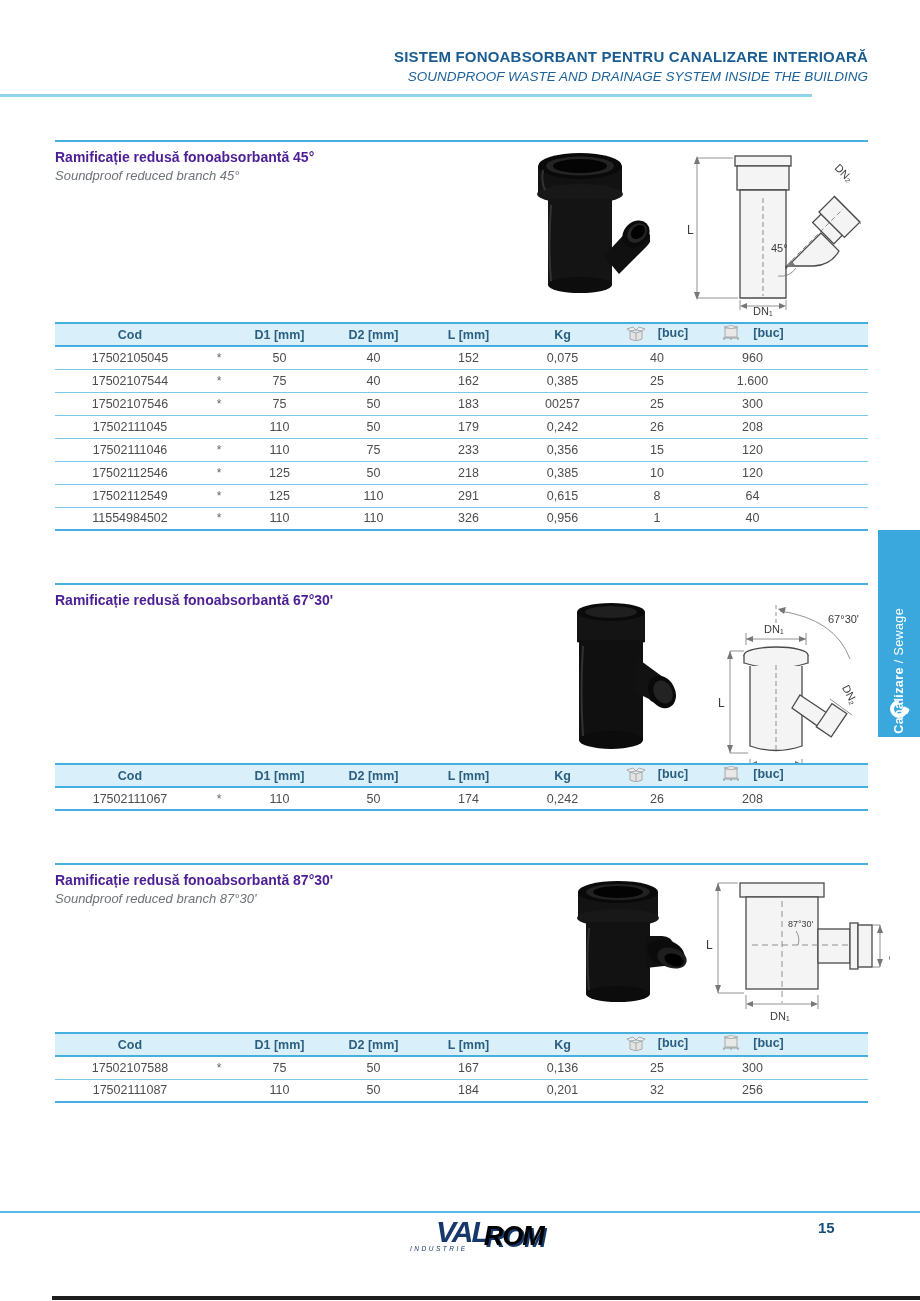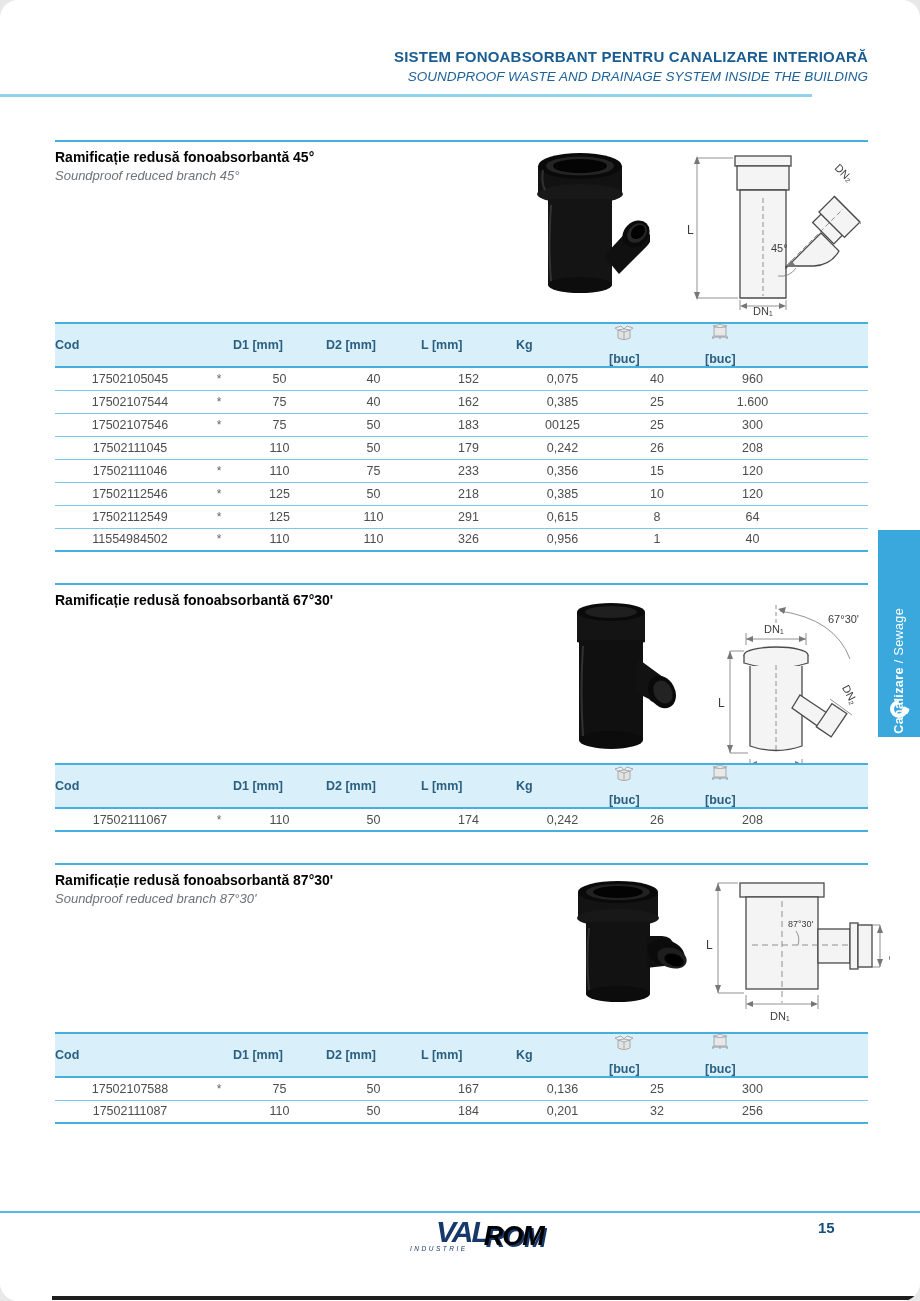--- a/index.html
+++ b/index.html
@@ -1,42 +1,42 @@
 <!DOCTYPE html>
 <html><head>
 <meta charset="utf-8">
 <style>
   * { margin:0; padding:0; box-sizing:border-box; }
   body { background:#e8e8e8; font-family:"Liberation Sans", sans-serif; }
-  .page { position:relative; width:920px; height:1301px; background:#ffffff; margin:0 auto; overflow:hidden;border-radius:18px; }
+  .page { position:relative; width:920px; height:1301px; background:#ffffff; margin:0 auto; overflow:hidden; }
 
   
   .hdr { position:absolute; top:48px; right:52px; text-align:right; }
   .hdr-title { font-size:15px; font-weight:bold; color:#1a5c90; letter-spacing:.2px; }
   .hdr-sub { font-size:13.5px; font-style:italic; color:#1e629a; margin-top:4px; }
   .hdr-rule { position:absolute; top:94px; left:0; width:812px; height:3px; background:#90d4ec; }
 
   
   .section { position:absolute; left:55px; width:813px; }
   .sec-rule { width:813px; height:2px; background:#45b0e0; }
-  .sec-title { font-size:14px; font-weight:bold; color:#000000; margin-top:7px; }
+  .sec-title { font-size:14px; font-weight:bold; color:#4c1d95; margin-top:7px; }
   .sec-sub { font-size:13px; font-style:italic; color:#6d7278; margin-top:3px; }
   .photo, .drawing { position:absolute; }
 
   
   table { width:813px; border-collapse:collapse; table-layout:fixed; position:absolute; left:0; }
   col.c-cod{width:150px} col.c-star{width:28px} col.c-d1{width:93px} col.c-d2{width:95px}
   col.c-l{width:95px} col.c-kg{width:93px} col.c-b1{width:96px} col.c-b2{width:95px} col.c-fill{width:68px}
   thead th { background:#d9effa; color:#2a5f80; font-weight:bold; font-size:12.5px; height:23px;
-             border-top:2px solid #45b0e0; border-bottom:2px solid #45b0e0; text-align:left; vertical-align:middle; }
+             border-top:2px solid #45b0e0; border-bottom:2px solid #45b0e0; text-align:center; vertical-align:middle; }
   tbody td { height:23px; text-align:center; vertical-align:middle; font-size:12.5px; color:#4d4d4d;
              border-bottom:1px solid #79c9ea; }
   tbody tr:last-child td { border-bottom:2px solid #45b0e0; }
   td.star { font-size:12px; color:#666; }
-  th .buc-wrap { display:inline-flex; align-items:center; gap:12px; justify-content:center;flex-direction:column; }
+  th .buc-wrap { display:inline-flex; align-items:center; gap:12px; justify-content:center; }
 
   
   .side-tab { position:absolute; left:878px; top:530px; width:42px; height:207px; background:#3aa8dc;
               display:flex; flex-direction:column; align-items:center; justify-content:flex-start; }
   .tab-text { writing-mode:vertical-rl; transform:rotate(180deg); color:#ffffff; font-size:12.5px;
               margin-top:78px; letter-spacing:.4px; white-space:nowrap; }
   .tab-text b { font-weight:bold; }
   .tab-icon { position:absolute; bottom:16px; left:50%; transform:translateX(-50%); }
 
   
@@ -184,21 +184,21 @@
             <td>25</td>
             <td>1.600</td>
             <td></td>
           </tr>
         <tr>
             <td>17502107546</td>
             <td class="star">*</td>
             <td>75</td>
             <td>50</td>
             <td>183</td>
-            <td>00125</td>
+            <td>00257</td>
             <td>25</td>
             <td>300</td>
             <td></td>
           </tr>
         <tr>
             <td>17502111045</td>
             <td class="star"></td>
             <td>110</td>
             <td>50</td>
             <td>179</td>

